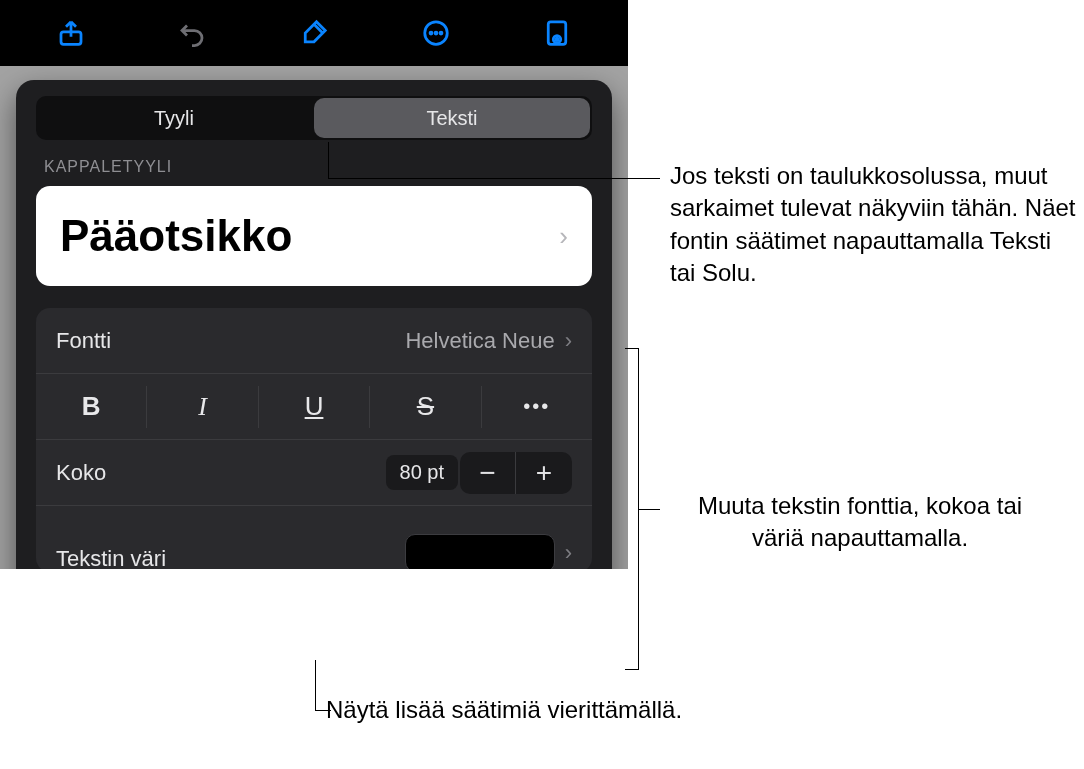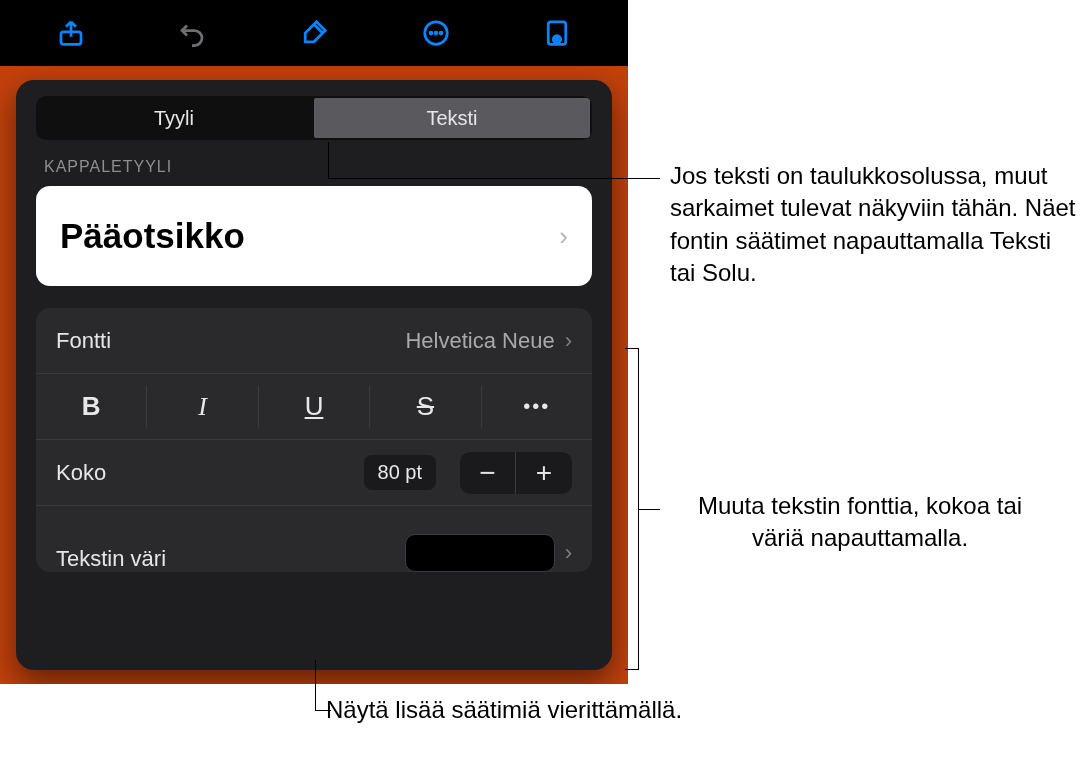--- a/index.html
+++ b/index.html
@@ -11,22 +11,22 @@
     position: relative;
     overflow: hidden;
   }
 
   
   .device {
     position: absolute;
     left: 0px;
     top: 0px;
     width: 628px;
-    height: 684px;
-    background: #c2410c;
+    height: 569px;
+    background: #a3a3a3;
     overflow: hidden;
   }
 
   .toolbar {
     position: absolute;
     left: 0; top: 0;
     width: 100%; height: 66px;
     background: #000;
     display: flex;
     align-items: center;
@@ -73,21 +73,21 @@
     height:44px;
   }
   .seg .seg-item{
     flex:1;
     display:flex;align-items:center;justify-content:center;
     font-size:20px;
     color:#e6e6e8;
   }
   .seg .seg-item.sel{
     background:#5a5a5e;
-    border-radius:2px;
+    border-radius:10px;
     margin:2px;
   }
 
   .section-label{
     font-size:16px;
     letter-spacing:1px;
     color:#8e8e92;
     margin:10px 28px 10px 28px;
     text-transform:uppercase;
   }
@@ -97,21 +97,21 @@
     background:#fff;
     color:#000;
     border-radius:14px;
     height:100px;
     display:flex;
     align-items:center;
     justify-content:space-between;
     padding:0 24px;
   }
   .style-card .title{
-    font-size:35px;
+    font-size:44px;
     font-weight:800;
     font-family:"Helvetica Neue",Helvetica,Arial,sans-serif;
   }
   .chev{ color:#b6b6ba; font-size:26px; }
 
   .group{
     margin:0 20px;
     background:#2a2a2d;
     border-radius:14px;
     overflow:hidden;
@@ -147,21 +147,21 @@
     border-right:1px solid #3b3b3e;
     height:42px;
   }
   .fmt-row .fmt-btn:last-child{ border-right:none; }
   .fmt-b{ font-weight:900; }
   .fmt-i{ font-style:italic; font-family:Georgia, serif; }
   .fmt-u{ text-decoration:underline; }
   .fmt-s{ text-decoration:line-through; }
 
   .size-box{
-    display:flex;align-items:center;gap:24px;
+    display:flex;align-items:center;gap:2px;
   }
   .size-readout{
     background:#1a1a1c;
     border-radius:8px;
     padding:6px 14px;
     font-size:20px;
     color:#e8e8ea;
   }
   .stepper{
     display:flex;

